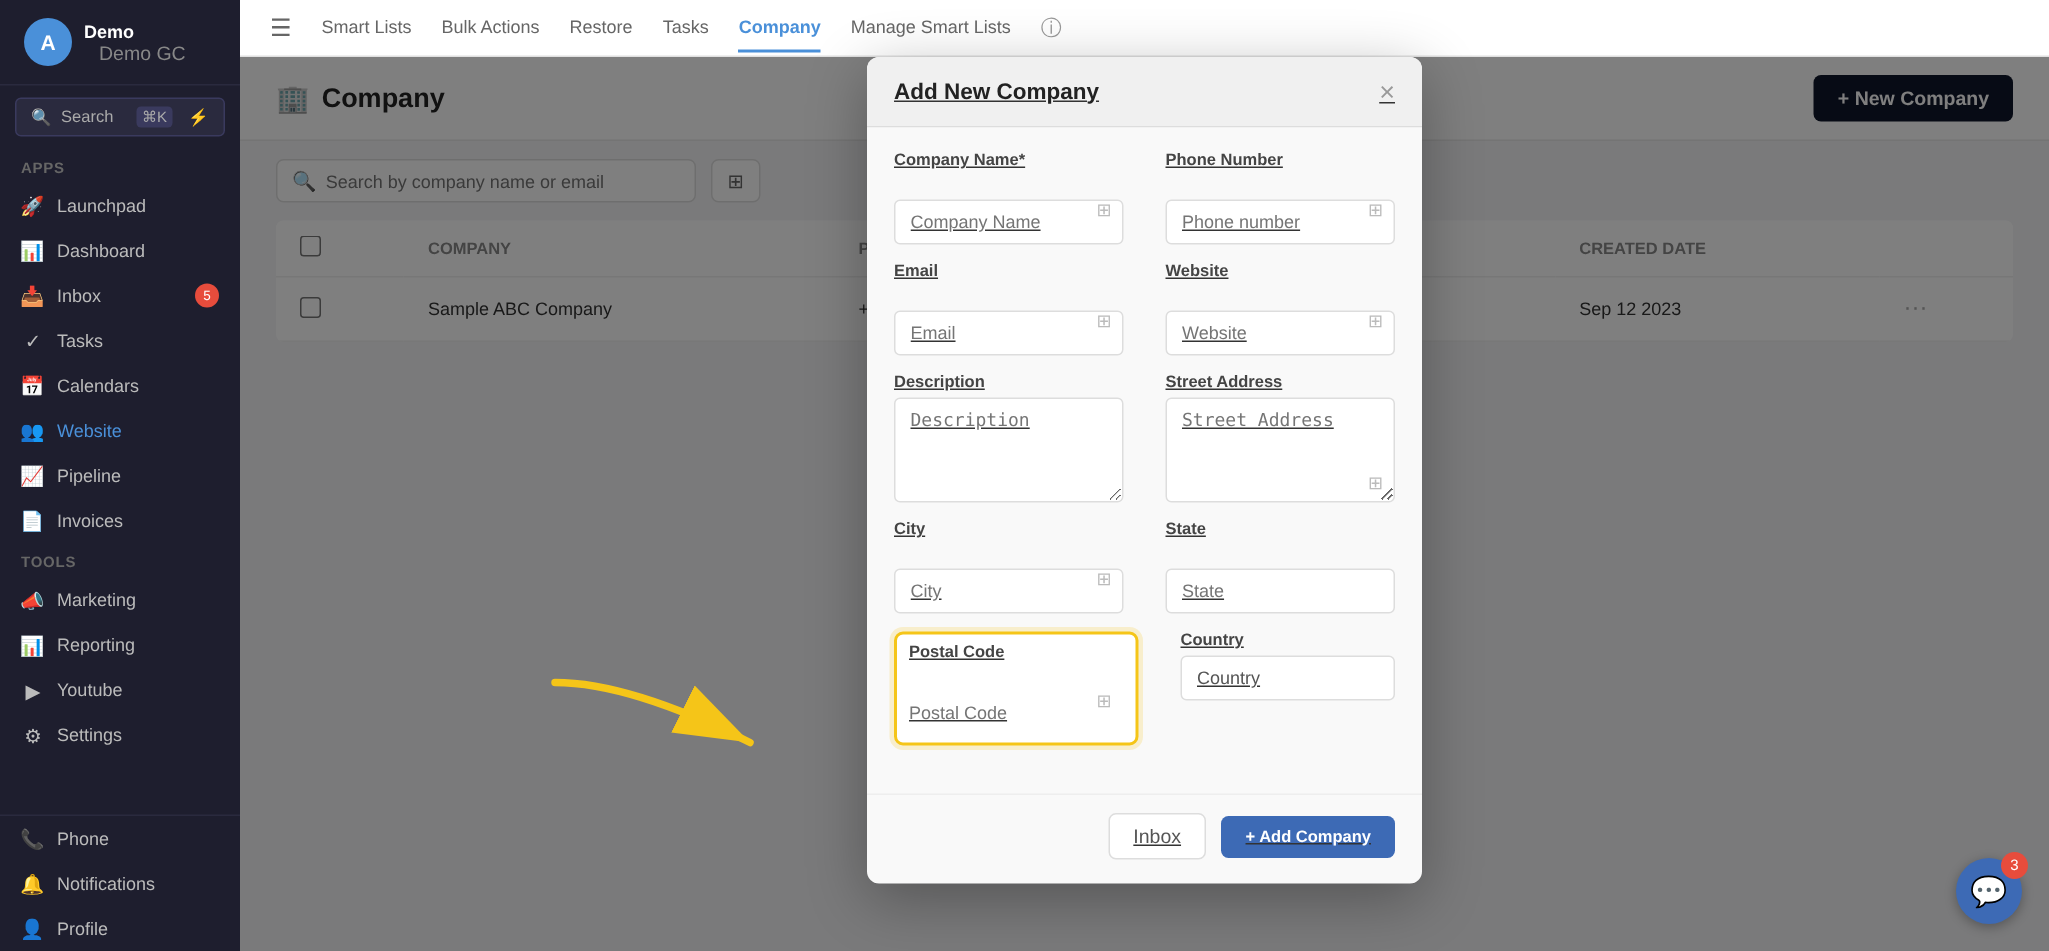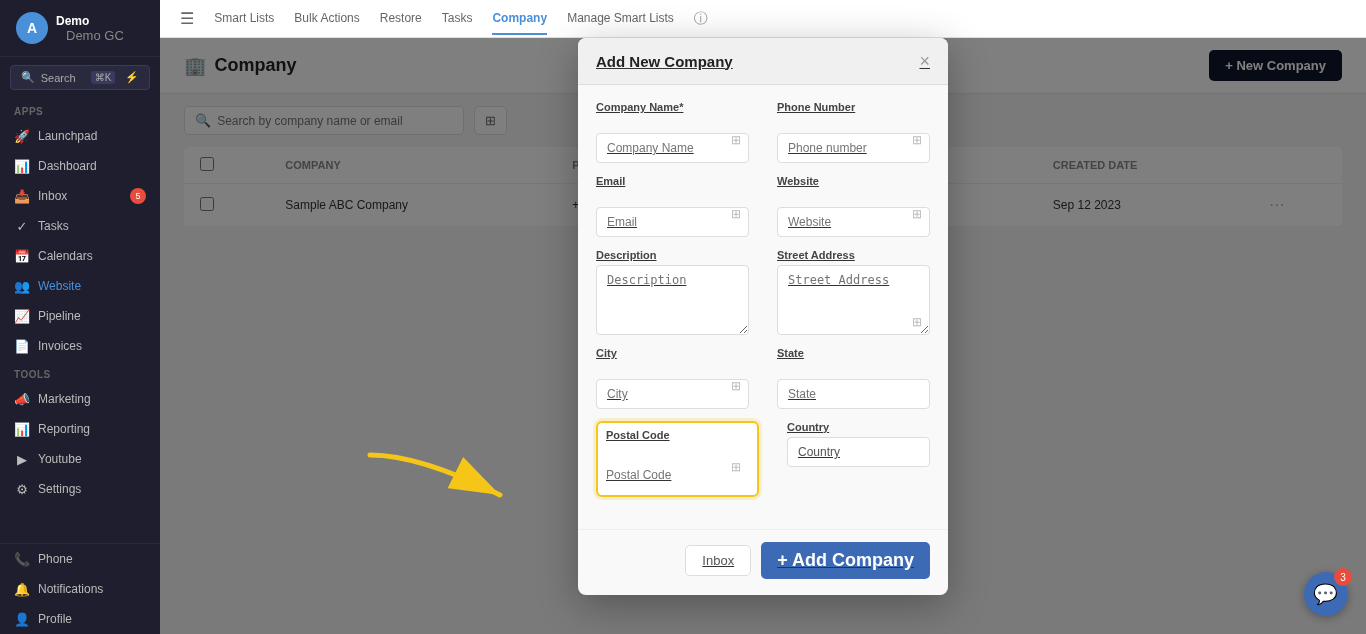--- a/index.html
+++ b/index.html
@@ -66,21 +66,21 @@
     .modal-close { background: none; border: none; color: #999; cursor: pointer; font-size: 18px; line-height: 1; }
     .modal-body { padding: 16px 18px; }
     .modal-row { display: flex; gap: 28px; margin-bottom: 12px; }
     .modal-field { flex: 1; display: flex; flex-direction: column; gap: 4px; }
     .modal-label { font-size: 11px; font-weight: 600; color: #444; }
     .modal-input { border: 1px solid #ddd; border-radius: 4px; padding: 7px 10px; font-size: 12px; color: #555; background: #fff; outline: none; width: 100%; margin-top: 16px; }
     .modal-textarea { border: 1px solid #ddd; border-radius: 4px; padding: 7px 10px; font-size: 12px; color: #555; background: #fff; outline: none; width: 100%; height: 70px; resize: vertical; }
     .modal-select { border: 1px solid #ddd; border-radius: 4px; padding: 7px 10px; font-size: 12px; color: #555; background: #fff; outline: none; width: 100%; appearance: none; cursor: pointer; }
     .modal-footer { padding: 12px 18px 16px; display: flex; align-items: center; justify-content: flex-end; gap: 10px; border-top: 1px solid #eee; margin-top: 4px; }
     .cancel-btn { background: #fff; border: 1px solid #ddd; color: #555; padding: 7px 16px; border-radius: 5px; cursor: pointer; font-size: 13px; }
-    .add-btn { background: #3d6ab5; color: white; border: none; padding: 8px 16px; border-radius: 5px; cursor: pointer; font-size: 18px; font-weight: 600; display: flex; align-items: center; gap: 5px; }
+    .add-btn { background: #3d6ab5; color: white; border: none; padding: 8px 16px; border-radius: 5px; cursor: pointer; font-size: 11px; font-weight: 600; display: flex; align-items: center; gap: 5px; }
 
     
     .input-wrapper { position: relative; display: flex; align-items: center; }
     .input-wrapper .modal-input { padding-right: 28px; }
     .input-icon { position: absolute; right: 8px; color: #bbb; font-size: 12px; }
   </style>
 </head>
 <body>
 
 <div class="app-wrapper">

